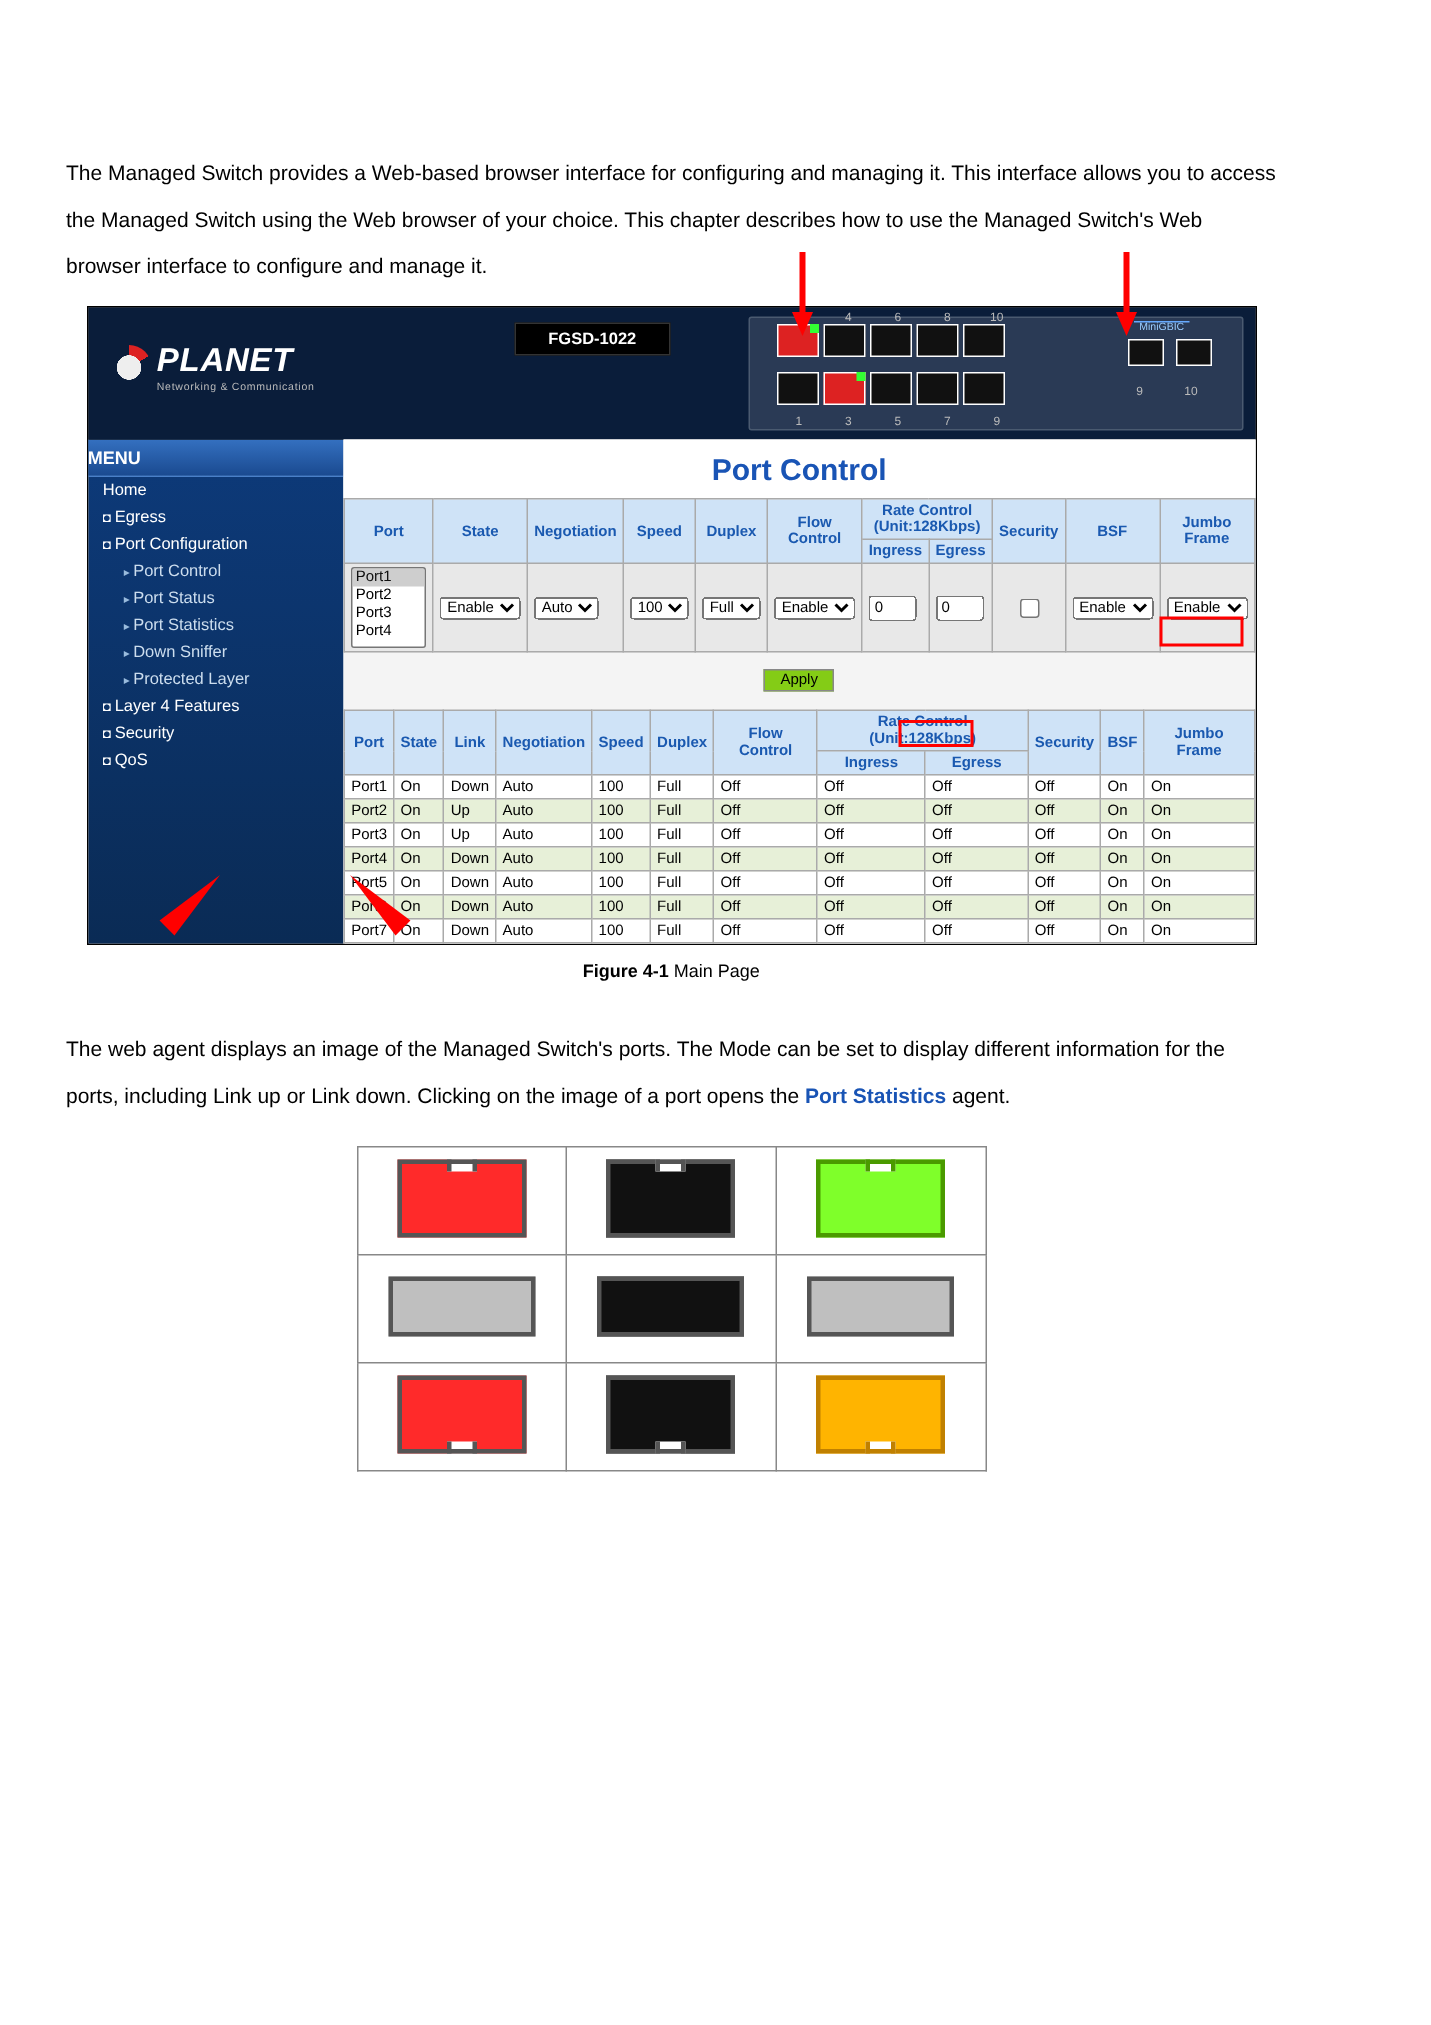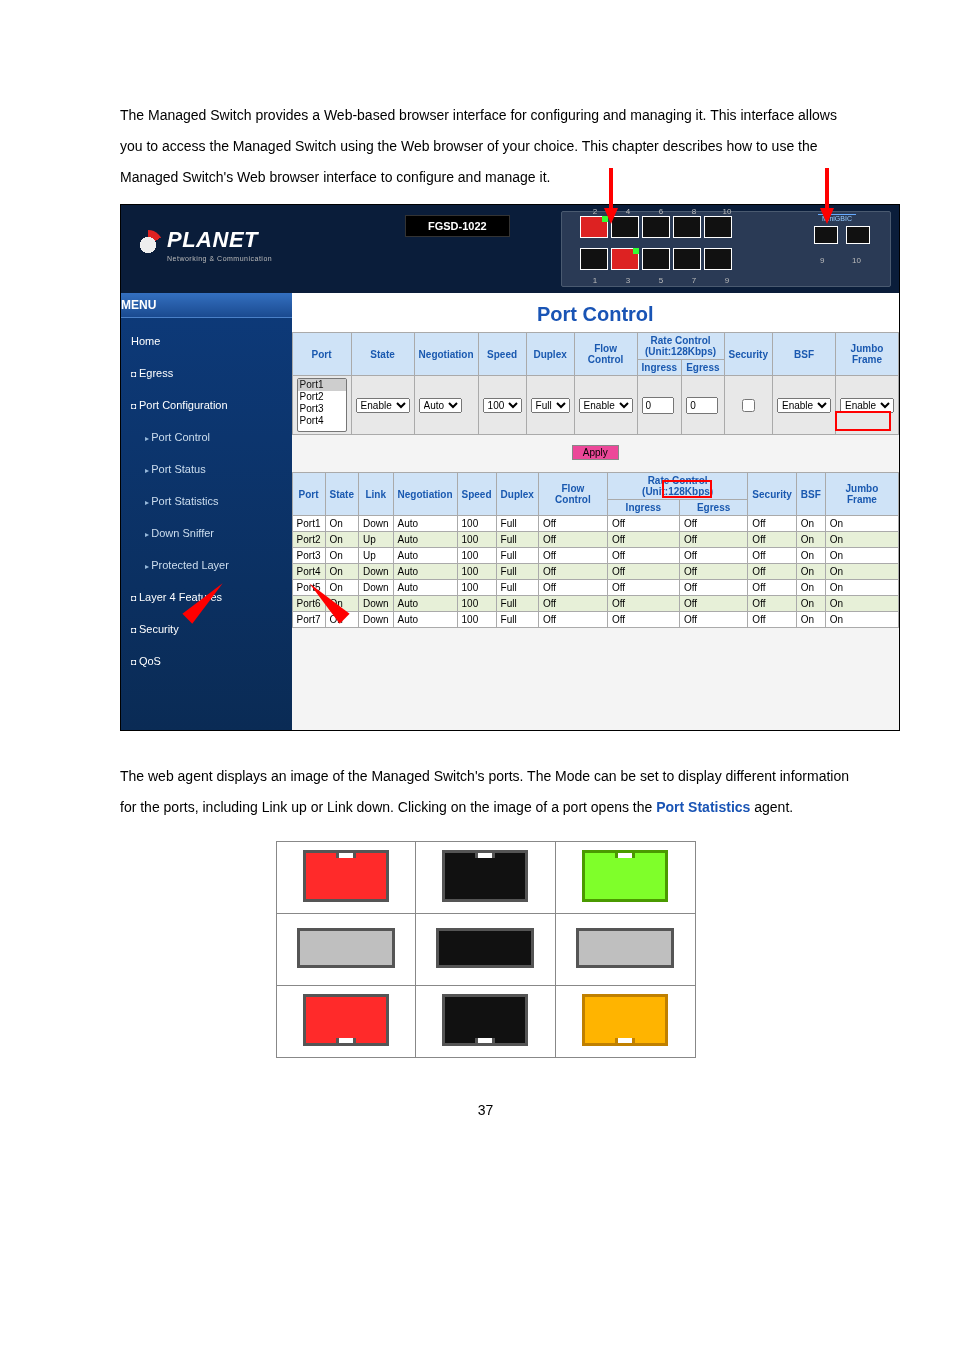--- a/index.html
+++ b/index.html
@@ -5,21 +5,21 @@
   * { box-sizing: border-box; }
   body {
     margin: 0;
     font-family: Arial, sans-serif;
     font-size: 14px;
     color: #000;
     background: #fff;
     width: 954px;
   }
   .page {
-    padding: 100px 103px 40px 120px;
+    padding: 100px 103px 40px 44px;
   }
   .body-text {
     line-height: 2.2;
     font-size: 14px;
   }
   .figure-wrap {
     margin: 12px auto 10px;
     border: 1px solid #000;
     width: 780px;
     background: #fff;
@@ -86,37 +86,37 @@
   .menu-col {
     width: 175px;
     background: linear-gradient(#0d3a7a,#0a2b55);
     color:#fff; font-size:11px;
   }
   .menu-head {
     background: linear-gradient(#3470c0,#1a4a90);
     text-align:left; padding:5px 0; font-weight:bold; font-size:12px;
     border-bottom:1px solid #4a80c8;
   }
-  .menu-item { display:block; padding:3px 10px 3px 18px; color:#d5e6ff; position:relative;margin-top:14px; }
+  .menu-item { display:block; padding:3px 10px 3px 18px; color:#d5e6ff; position:relative; }
   .menu-item.home { padding-left:10px; color:#fff; }
   .menu-item.cat { color:#fff; padding-left:10px; }
   .menu-item.cat::before { content:"◘ "; font-size:9px; }
   .menu-item.sub { padding-left:24px; color:#cde; }
   .menu-item.sub::before { content:"▸ "; font-size:8px; color:#9bd; }
   .content-col { flex:1; background:#f4f4f4; }
   .pc-title { text-align:center; color:#1954b5; font-weight:bold; font-size:20px; padding:10px 0 6px; background:#fff; }
   .tbl { width:100%; border-collapse:collapse; font-size:10px; }
   .tbl th { background:#cfe3f7; color:#1a59b0; font-weight:bold; padding:2px 4px; border:1px solid #aaa; text-align:center; }
   .tbl td { background:#e8e8e8; border:1px solid #aaa; padding:2px 4px; text-align:left; white-space:nowrap; }
   .tbl tr.hd2 th { background:#cfe3f7; }
   .ctl-sel { font-size:10px; }
   .ctl-num { width:32px; font-size:10px; }
   select.portlist { width:50px; font-size:10px; height:54px; }
   .apply-row { text-align:center; padding:8px 0 12px; }
-  .apply-btn { font-size:10px; padding:1px 10px; border:1px solid #888; background:#ec4899; }
+  .apply-btn { font-size:10px; padding:1px 10px; border:1px solid #888; background:#84cc16; }
   .status-tbl td { background:#fff; }
   .status-tbl tr:nth-child(even) td { background:#e7f0d8; }
   .red-box-callout { position:absolute; border:2px solid #ff0000; }
   .caption { text-align:center; font-size:12px; margin:8px 0 4px; }
   .port-grid { width:420px; margin:18px auto 0; border:1px solid #888; border-collapse:collapse; }
   .port-grid td { border:1px solid #888; width:140px; height:72px; text-align:center; vertical-align:middle; }
   .big-port { display:inline-block; width:86px; height:52px; border:3px solid #555; position:relative; }
   .big-port .notch { position:absolute; left:50%; margin-left:-10px; width:20px; height:8px; background:#fff; }
   .big-port.up .notch { top:-3px; border:3px solid #555; border-bottom:none; }
   .big-port.dn .notch { bottom:-3px; border:3px solid #555; border-top:none; }
@@ -390,20 +390,23 @@
       <div class="red-arrow-down" style="border-top-width:16px; top:40px;"></div>
     </div>
     <div style="position:absolute; left:60px; top:390px;">
       <div style="width:0;height:0;border-top:7px solid transparent;border-bottom:7px solid transparent;border-left:50px solid #ff0000; transform:rotate(-45deg);"></div>
     </div>
     <div style="position:absolute; left:182px; top:390px;">
       <div style="width:0;height:0;border-top:7px solid transparent;border-bottom:7px solid transparent;border-right:50px solid #ff0000; transform:rotate(45deg);"></div>
     </div>
   </div>
 
+  <div class="caption">
+    <b>Figure 4-1 </b><span>Main Page</span>
+  </div>
 
   <div class="body-text" style="margin-top:30px;">
     <span>The web agent displays an image of the Managed Switch's ports. The Mode can be set to display different information for the ports, including Link up or Link down. Clicking on the image of a port opens the </span>
     <b style="color:#1954b5;">Port Statistics</b>
     <span> agent.</span>
   </div>
 
   <table class="port-grid">
     <tbody>
         <tr>
@@ -417,14 +420,13 @@
       <td><span class="big-port" style="background:#bfbfbf;height:40px;width:98px;"></span></td>
     </tr>
     <tr>
       <td><span class="big-port dn" style="background:#ff2a2a;"><span class="notch"></span><span class="led-dot l" style="top:auto;bottom:4px;"></span><span class="led-dot r" style="top:auto;bottom:4px;"></span></span></td>
       <td><span class="big-port dn" style="background:#111;"><span class="notch"></span></span></td>
       <td><span class="big-port dn" style="background:#ffb400;border-color:#c08000;"><span class="notch" style="border-color:#c08000;"></span></span></td>
     </tr>
   </tbody>
     </table>
 
-  <div class="page-num">37</div>
 </div>
 
 </body></html>

